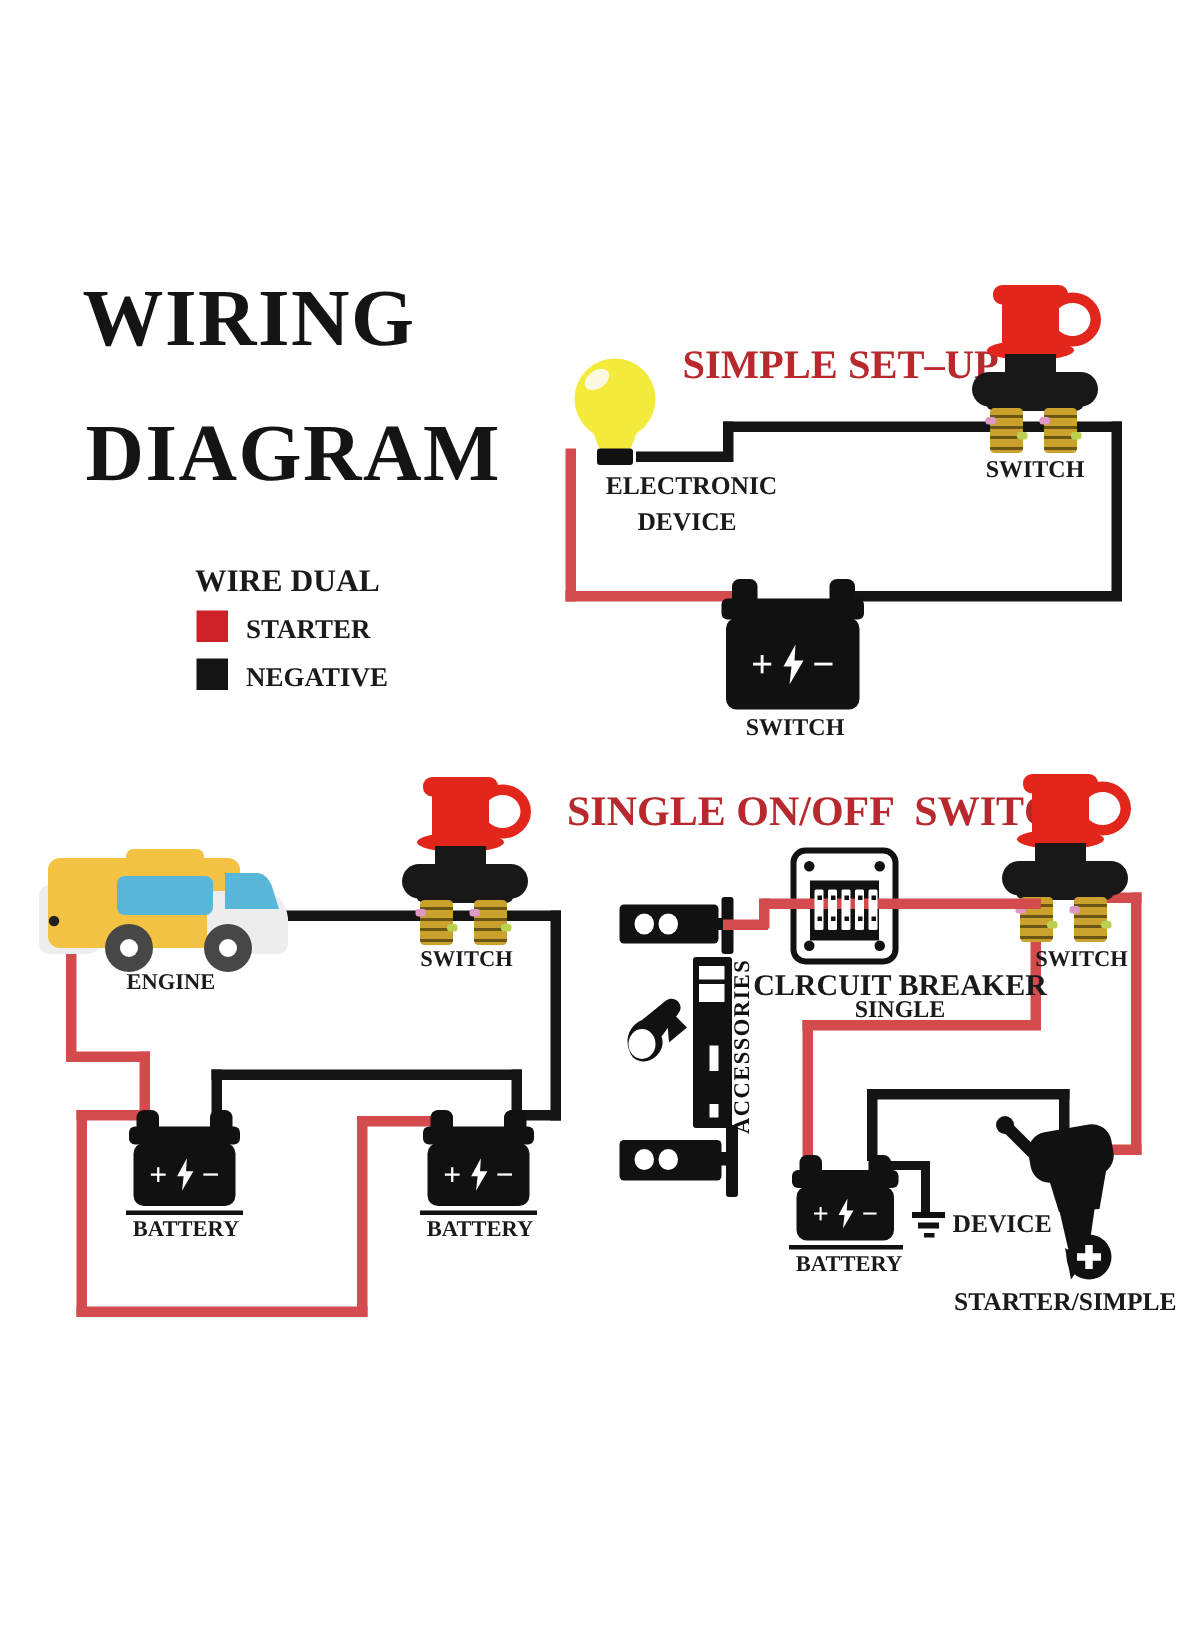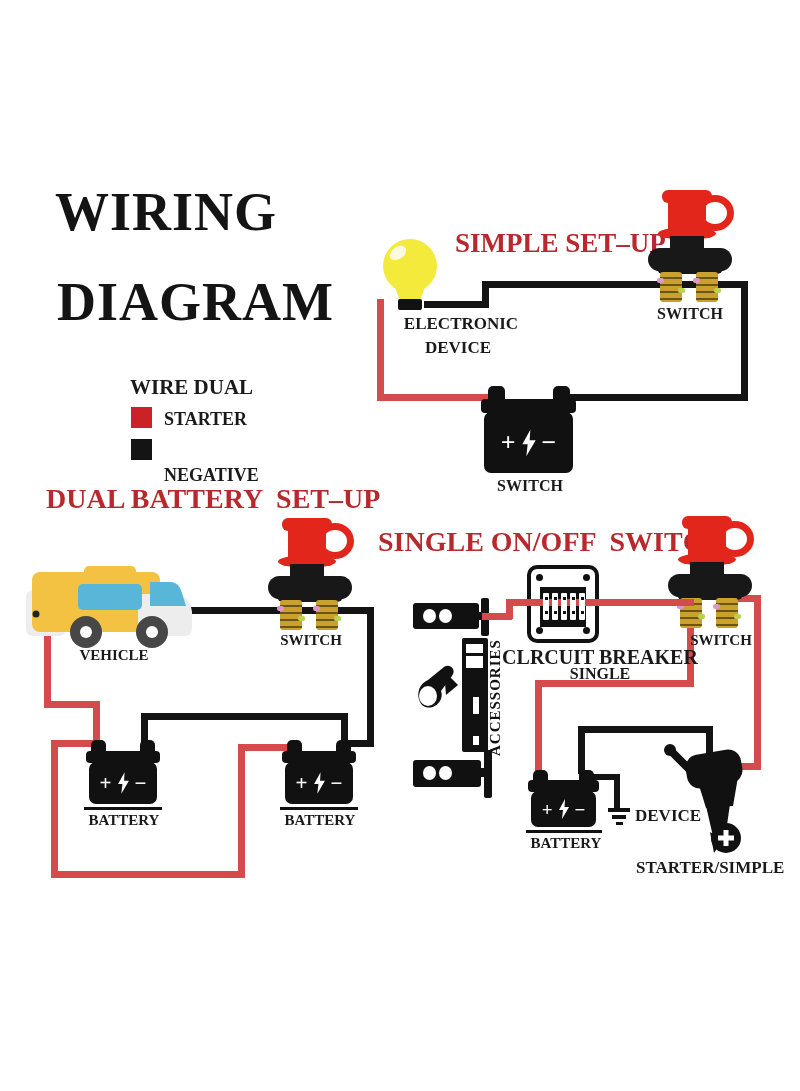--- a/index.html
+++ b/index.html
@@ -58,21 +58,21 @@
 
 <div id="stage">
 
   <div class="big-title" style="left:55px;top:185px;">WIRING</div>
   <div class="big-title" style="left:57px;top:275px;">DIAGRAM</div>
 
   <div class="lbl" style="left:130px;top:375px;font-size:21px;">WIRE DUAL</div>
   <div class="swatch" style="left:131px;top:407px;background:#cc2127;"></div>
   <div class="lbl" style="left:164px;top:409px;font-size:18px;">STARTER</div>
   <div class="swatch" style="left:131px;top:439px;background:#141414;"></div>
-  <div class="lbl" style="left:164px;top:441px;font-size:18px;margin-top:24px;">NEGATIVE</div>
+  <div class="lbl" style="left:164px;top:441px;font-size:18px;">NEGATIVE</div>
 
   <div class="heading" style="left:455px;top:230px;font-size:27px;">SIMPLE SET–UP</div>
 
   <div class="wire black" style="left:424px;top:301px;width:64px;height:7px;"></div>
   <div class="wire black" style="left:482px;top:281px;width:7px;height:27px;"></div>
   <div class="wire black" style="left:482px;top:281px;width:266px;height:7px;"></div>
   <div class="wire black" style="left:741px;top:281px;width:7px;height:119px;"></div>
   <div class="wire black" style="left:566px;top:394px;width:182px;height:7px;"></div>
   <div class="wire red" style="left:377px;top:299px;width:7px;height:102px;"></div>
   <div class="wire red" style="left:377px;top:394px;width:118px;height:7px;"></div>
@@ -112,21 +112,20 @@
     <div class="body" style="left:3px;right:3px;top:26px;bottom:0;">
       <span class="sign" style="font-size:26px;">+</span>
       <svg width="16" height="30" viewBox="0 0 12 20">
           <path d="M7 0 L1 11 L5 11 L4 20 L11 8 L6.5 8 Z" fill="#fff"></path>
         </svg>
       <span class="sign" style="font-size:26px;">−</span>
     </div>
   </div>
   <div class="lbl ctr" style="left:530px;top:477px;font-size:16px;">SWITCH</div>
 
-  <div class="heading" style="left:46px;top:485px;font-size:28px;">DUAL BATTERY  SET–UP</div>
 
   <div class="wire black" style="left:186px;top:607px;width:188px;height:7px;"></div>
   <div class="wire black" style="left:367px;top:607px;width:7px;height:140px;"></div>
   <div class="wire black" style="left:341px;top:740px;width:33px;height:7px;"></div>
   <div class="wire black" style="left:341px;top:713px;width:7px;height:30px;"></div>
   <div class="wire black" style="left:141px;top:713px;width:207px;height:7px;"></div>
   <div class="wire black" style="left:141px;top:713px;width:7px;height:30px;"></div>
   <div class="wire red" style="left:44px;top:630px;width:7px;height:78px;"></div>
   <div class="wire red" style="left:44px;top:701px;width:56px;height:7px;"></div>
   <div class="wire red" style="left:93px;top:701px;width:7px;height:42px;"></div>
@@ -142,21 +141,21 @@
     <rect x="6" y="6" width="128" height="60" rx="8" fill="#f3c243"></rect>
     <path d="M112 28 L150 28 Q164 30 166 46 L166 62 Q166 70 158 70 L112 70 Z" fill="#ededed"></path>
     <path d="M124 16 L146 16 Q152 17 155 24 L160 40 L124 40 Z" fill="#58b7d8"></path>
     <rect x="52" y="18" width="64" height="26" rx="5" fill="#58b7d8"></rect>
     <circle cx="10" cy="48" r="3.5" fill="#222"></circle>
     <circle cx="60" cy="66" r="16" fill="#474747"></circle>
       <circle cx="60" cy="66" r="6" fill="#fff"></circle>
     <circle cx="126" cy="66" r="16" fill="#474747"></circle>
       <circle cx="126" cy="66" r="6" fill="#fff"></circle>
   </svg>
-  <div class="lbl ctr" style="left:114px;top:647px;font-size:15px;">VEHICLE</div>
+  <div class="lbl ctr" style="left:114px;top:647px;font-size:15px;">ENGINE</div>
 
   <div class="dswitch" style="left:268px;top:518px;">
     <div class="loop"></div>
     <div class="captop"></div>
     <div class="cap"></div>
     <div class="ring"></div>
     <div class="neck"></div>
     <div class="base"></div>
     <div class="base2"></div>
     <div class="term" style="left:12px;">

